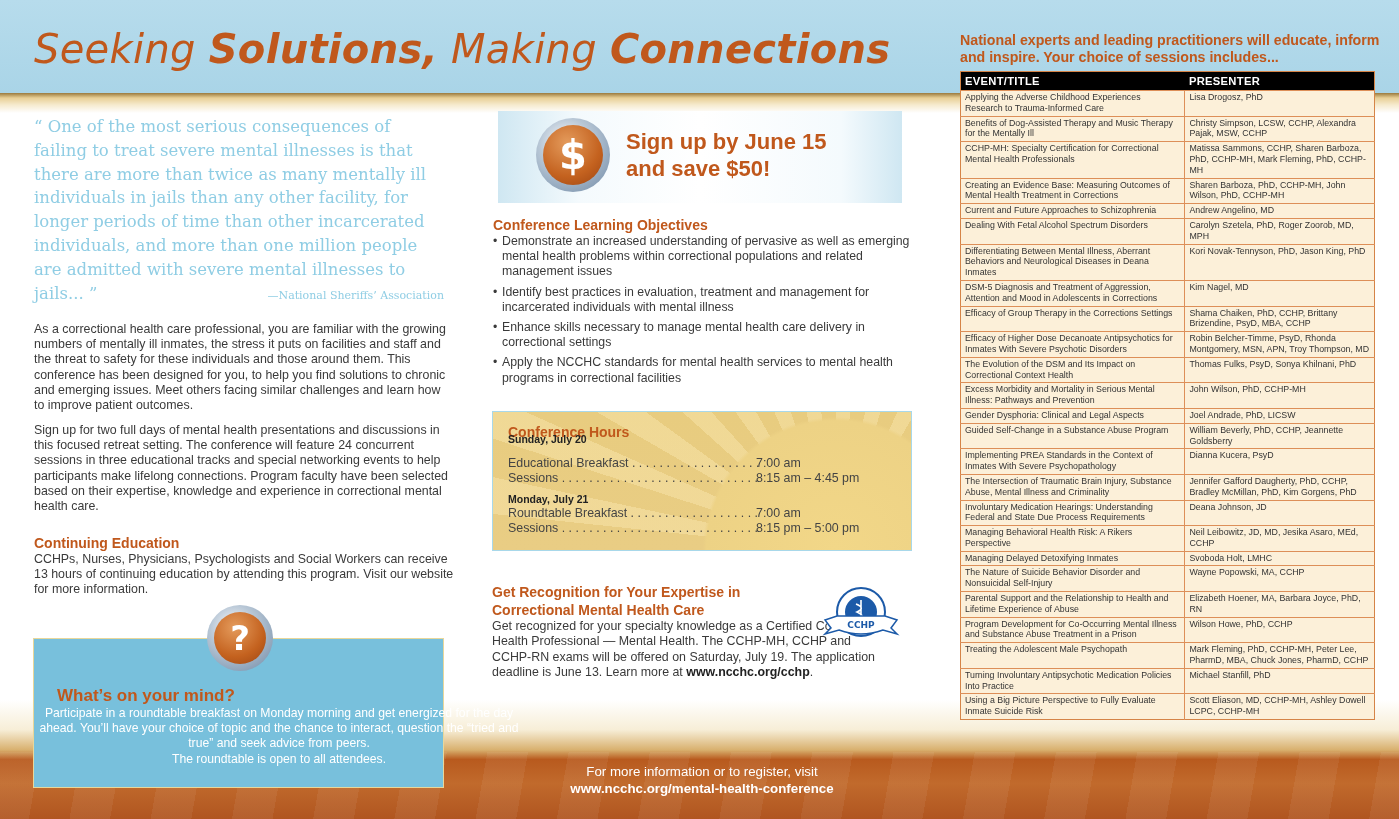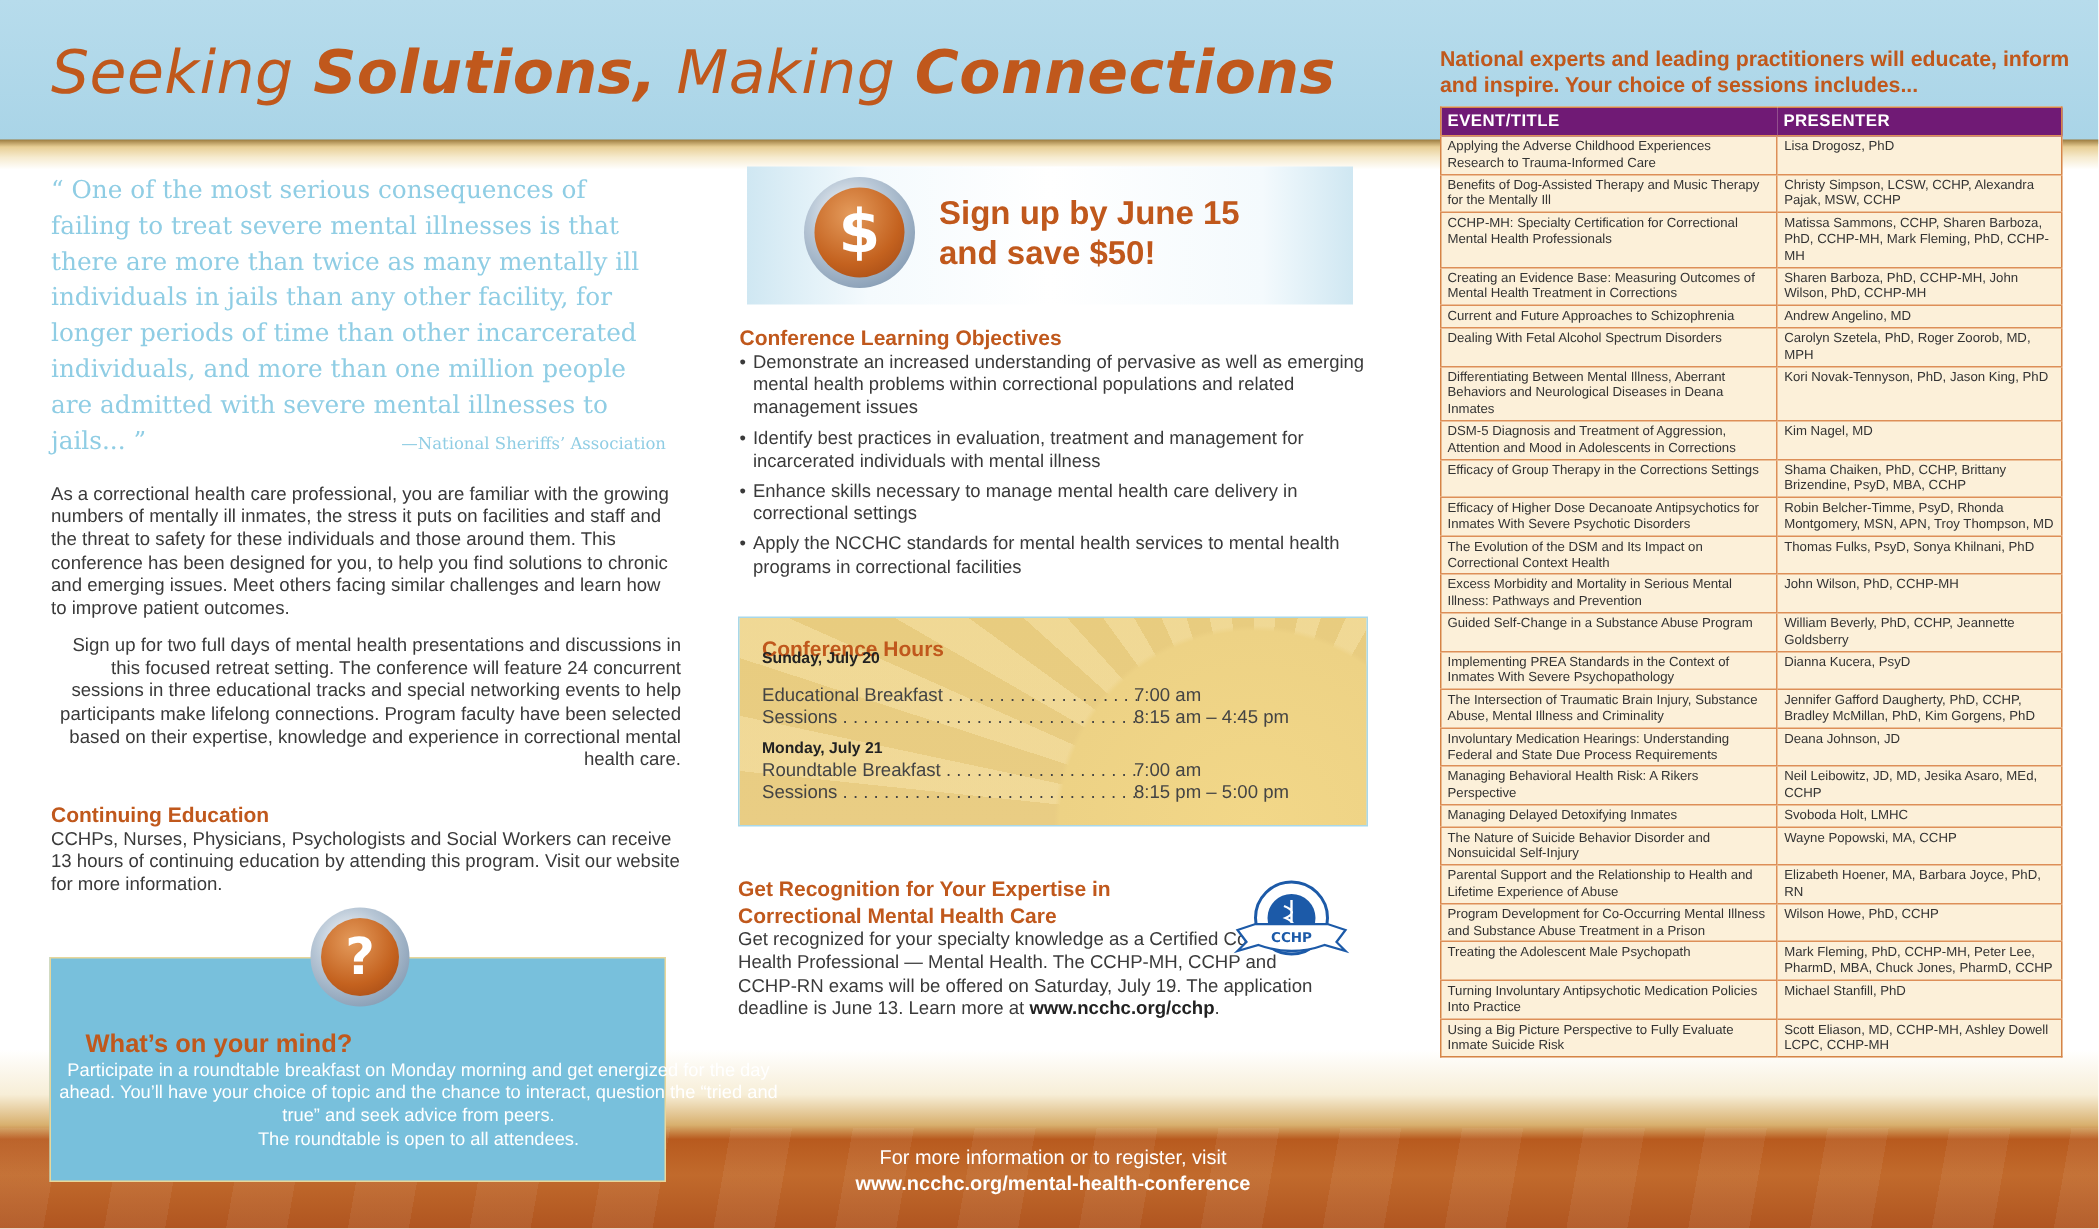--- a/index.html
+++ b/index.html
@@ -45,21 +45,21 @@
   }
   .quote-attr {
     position: absolute; left: 34px; top: 289px; width: 410px; text-align: right;
     font-family: "DejaVu Serif", serif; font-size: 11px; color: #8fcde4;
   }
   .body-text {
     position: absolute; left: 34px; width: 420px;
     font-size: 12.4px; line-height: 15.2px; color: #3a3a3a;
   }
   .p1 { top: 322px; }
-  .p2 { top: 423px; text-align: right; }
+  .p2 { top: 423px; }
   .ce-title {
     position: absolute; left: 34px; top: 535px;
     font-size: 14px; font-weight: bold; color: #c0581c;
   }
   .ce-text { top: 552px; }
 
   .mind-box {
     position: absolute; left: 33px; top: 638px; width: 411px; height: 150px;
     background: #78c0dc; border: 1px solid #e8d79a;
   }
@@ -165,21 +165,21 @@
     position: absolute; left: 960px; top: 32px; width: 420px;
     font-size: 14.2px; font-weight: bold; color: #c0581c; line-height: 16.5px;
   }
   .sessions {
     position: absolute; left: 960px; top: 71px; width: 415px;
     border-collapse: collapse;
     background: #fcf0d9;
     border: 1px solid #d58447;
   }
   .sessions th {
-    background: #701a75; color: #ffffff; font-size: 11.2px; font-weight: bold;
+    background: #000000; color: #ffffff; font-size: 11.2px; font-weight: bold;
     text-align: left; padding: 2px 4px; height: 19px; letter-spacing: 0.3px;
   }
   .sessions td {
     font-size: 8.8px; line-height: 10.8px; color: #333;
     padding: 1px 4px 2px 4px; vertical-align: top;
     border-top: 1.5px solid #dd8f58;
   }
   .sessions td.pres { border-left: 1.5px solid #dd8f58; }
   .sessions col.c1 { width: 225px; }
   .sessions col.c2 { width: 190px; }
@@ -328,20 +328,24 @@
       </tr>
       <tr>
         <td>The Evolution of the DSM and Its Impact on Correctional Context Health</td>
         <td class="pres">Thomas Fulks, PsyD, Sonya Khilnani, PhD</td>
       </tr>
       <tr>
         <td>Excess Morbidity and Mortality in Serious Mental Illness: Pathways and Prevention</td>
         <td class="pres">John Wilson, PhD, CCHP-MH</td>
       </tr>
       <tr>
+        <td>Gender Dysphoria: Clinical and Legal Aspects</td>
+        <td class="pres">Joel Andrade, PhD, LICSW</td>
+      </tr>
+      <tr>
         <td>Guided Self-Change in a Substance Abuse Program</td>
         <td class="pres">William Beverly, PhD, CCHP, Jeannette Goldsberry</td>
       </tr>
       <tr>
         <td>Implementing PREA Standards in the Context of Inmates With Severe Psychopathology</td>
         <td class="pres">Dianna Kucera, PsyD</td>
       </tr>
       <tr>
         <td>The Intersection of Traumatic Brain Injury, Substance Abuse, Mental Illness and Criminality</td>
         <td class="pres">Jennifer Gafford Daugherty, PhD, CCHP, Bradley McMillan, PhD, Kim Gorgens, PhD</td>

